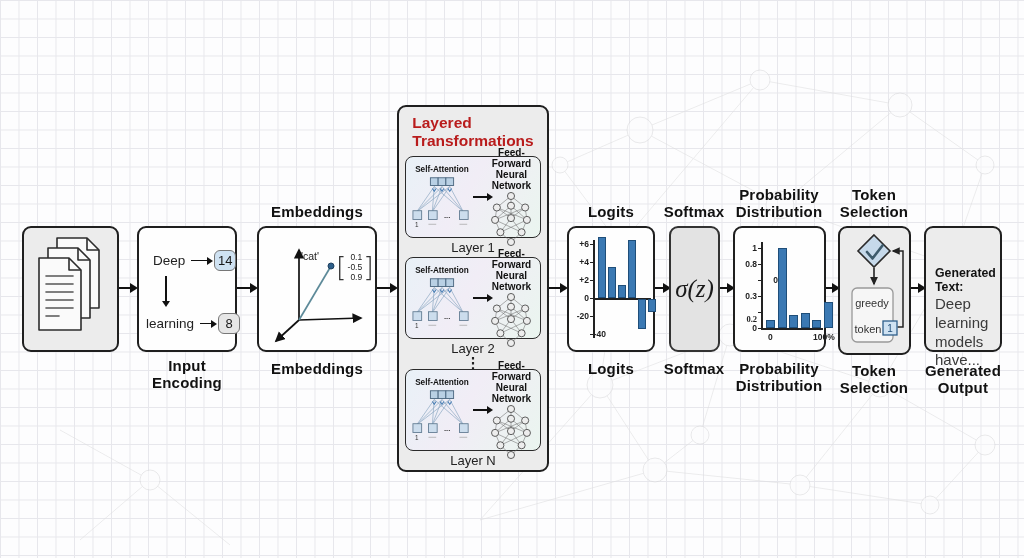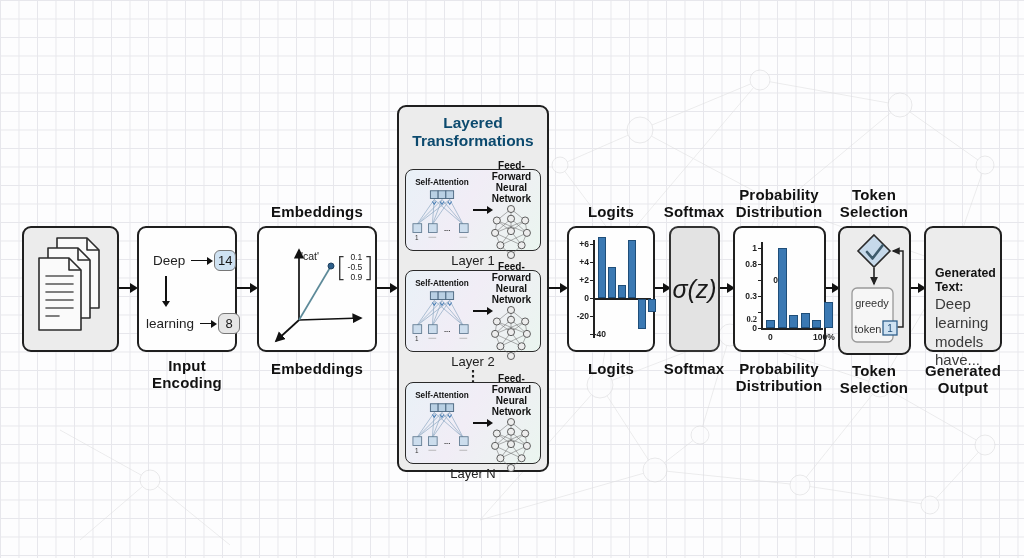--- a/index.html
+++ b/index.html
@@ -25,40 +25,40 @@
   .tok-sq.blue{background:#cfe2f2;}
   .tok-sq.gray{background:#e6e6e6;}
   .enc-varrow{position:absolute;width:1.8px;background:#111;}
   .enc-varrow::after{content:"";position:absolute;bottom:-5px;left:-3.1px;border-top:6px solid #111;border-left:4px solid transparent;border-right:4px solid transparent;}
   
   .vecbox{position:absolute;display:flex;align-items:center;color:#222;}
   .vec-brk{font-size:27px;font-weight:300;line-height:.95;font-family:"DejaVu Sans",sans-serif;color:#333;}
   .vec-vals{display:flex;flex-direction:column;align-items:flex-end;font-size:8.5px;line-height:1.2;padding:0 1px;}
   
   .layered-inner{position:absolute;inset:0;display:flex;flex-direction:column;align-items:center;gap:2px;padding:7px 8px;box-sizing:border-box;}
-  .lt-title{font-weight:bold;font-size:15.5px;line-height:1.15;text-align:center;white-space:pre-line;color:#0c4a6e;margin-bottom:17px;}
+  .lt-title{font-weight:bold;font-size:15.5px;line-height:1.15;white-space:pre-line;color:#b91c1c;margin-bottom:4px;}
   .layer-card{width:136px;height:82px;border:1.6px solid #2a2a2a;border-radius:8px;box-sizing:border-box;
     background:linear-gradient(120deg,#e9f1f7 0%,#f1edf6 45%,#eaf5ef 100%);
     display:flex;align-items:center;justify-content:space-between;padding:3px 5px;flex:0 0 auto;}
   .att-col{display:flex;flex-direction:column;align-items:center;width:64px;}
   .att-lab{font-size:8.2px;font-weight:bold;color:#111;margin-bottom:1px;}
   .ffn-col{display:flex;flex-direction:column;align-items:center;width:54px;}
   .ffn-lab{font-size:10px;font-weight:bold;line-height:1.1;text-align:center;white-space:pre-line;color:#111;}
   .layer-name{font-size:13px;color:#222;flex:0 0 auto;}
   .lt-dots{font-size:15px;font-weight:bold;color:#222;line-height:.6;flex:0 0 auto;}
   
   .chart{position:absolute;inset:0;}
   .chart .yaxis,.chart .zline{position:absolute;background:#222;}
   .chart .tick{position:absolute;font-size:8.5px;font-weight:600;color:#222;text-align:right;}
   .chart .tdash{position:absolute;height:1.3px;background:#222;}
   .chart .bar{position:absolute;background:#3b79b3;border:1px solid #1f4e79;box-sizing:border-box;}
   .chart .xtick{position:absolute;font-size:8.5px;font-weight:600;color:#222;}
   
   .formula{position:absolute;inset:0;display:flex;align-items:center;justify-content:center;
-    font-family:Liberation Sans, sans-serif;font-style:italic;font-size:25px;color:#1a1a1a;}
+    font-family:Liberation Serif, serif;font-style:italic;font-size:25px;color:#1a1a1a;}
   
   .gen-inner{position:absolute;inset:0;padding:38px 9px 8px 9px;box-sizing:border-box;}
   .gen-title{font-size:12.3px;font-weight:bold;color:#111;}
   .gen-text{font-size:15px;color:#3a3a3a;line-height:1.25;white-space:pre-line;margin-top:1px;}
 </style>
 </head>
 <body>
 
 <div class="canvas">
 

